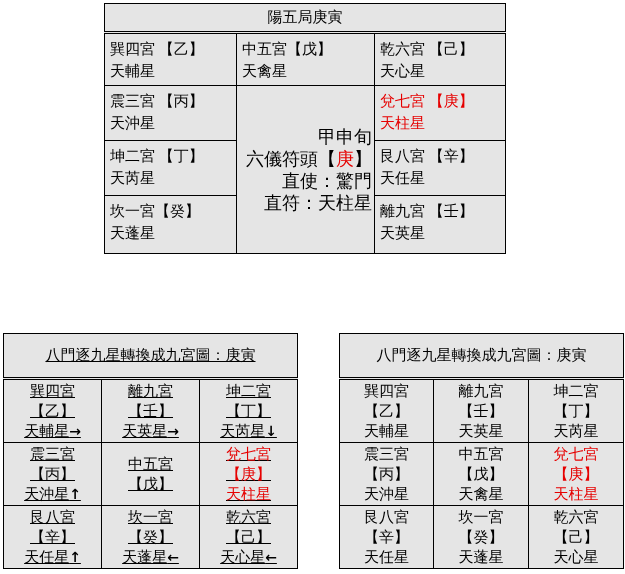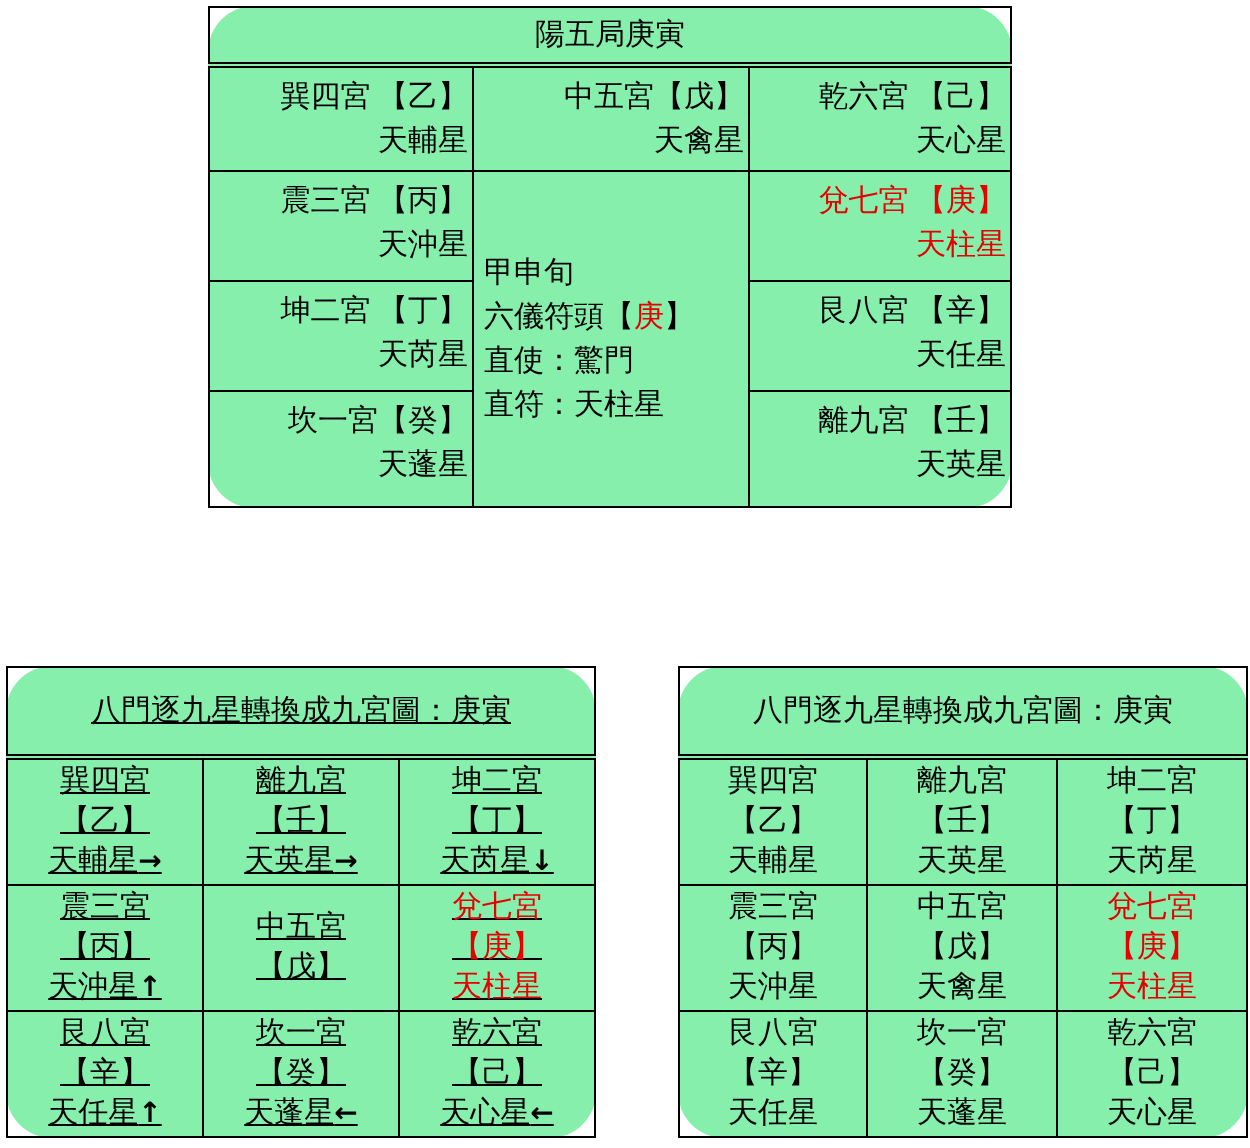--- a/index.html
+++ b/index.html
@@ -11,50 +11,49 @@
     width: 625px;
     height: 574px;
     position: relative;
     font-family: "Liberation Serif", "DejaVu Serif", serif;
     color: #000000;
   }
   table {
     position: absolute;
     border-collapse: collapse;
     table-layout: fixed;
-    background: #86efac;
-    border-radius: 23px;
+    background: #e5e5e5;
   }
   td, th {
     border: 1px solid #000000;
     font-weight: normal;
     padding: 0;
     overflow: hidden;
   }
   th.table-title {
     text-align: center;
     vertical-align: middle;
     font-size: 15px;
     border-bottom: 3px double #000000;
   }
   
   .ttable td.cell {
     vertical-align: top;
-    text-align: right;
+    text-align: left;
     padding: 4px 2px 2px 5px;
     line-height: 22px;
     font-size: 15px;
     font-family: Liberation Serif, serif;
   }
   .ttable td.info-cell {
     vertical-align: middle;
-    text-align: left;
+    text-align: right;
     padding: 0 2px 0 5px;
     line-height: 22px;
-    font-size: 15px;
+    font-size: 18px;
   }
   
   .btable td.bcell {
     vertical-align: middle;
     text-align: center;
     line-height: 20px;
     font-size: 15px;
     padding: 1px;
   }
   .red { color: #e60000; }

